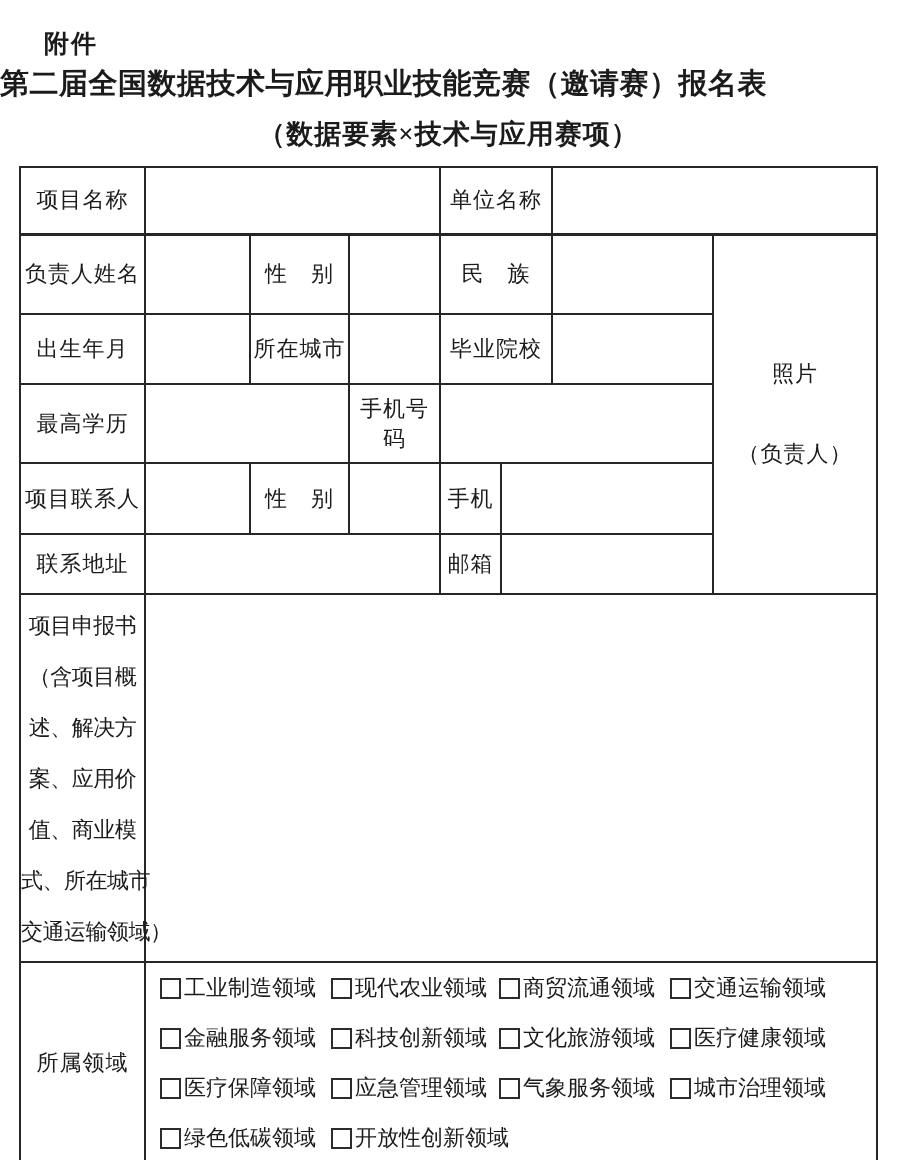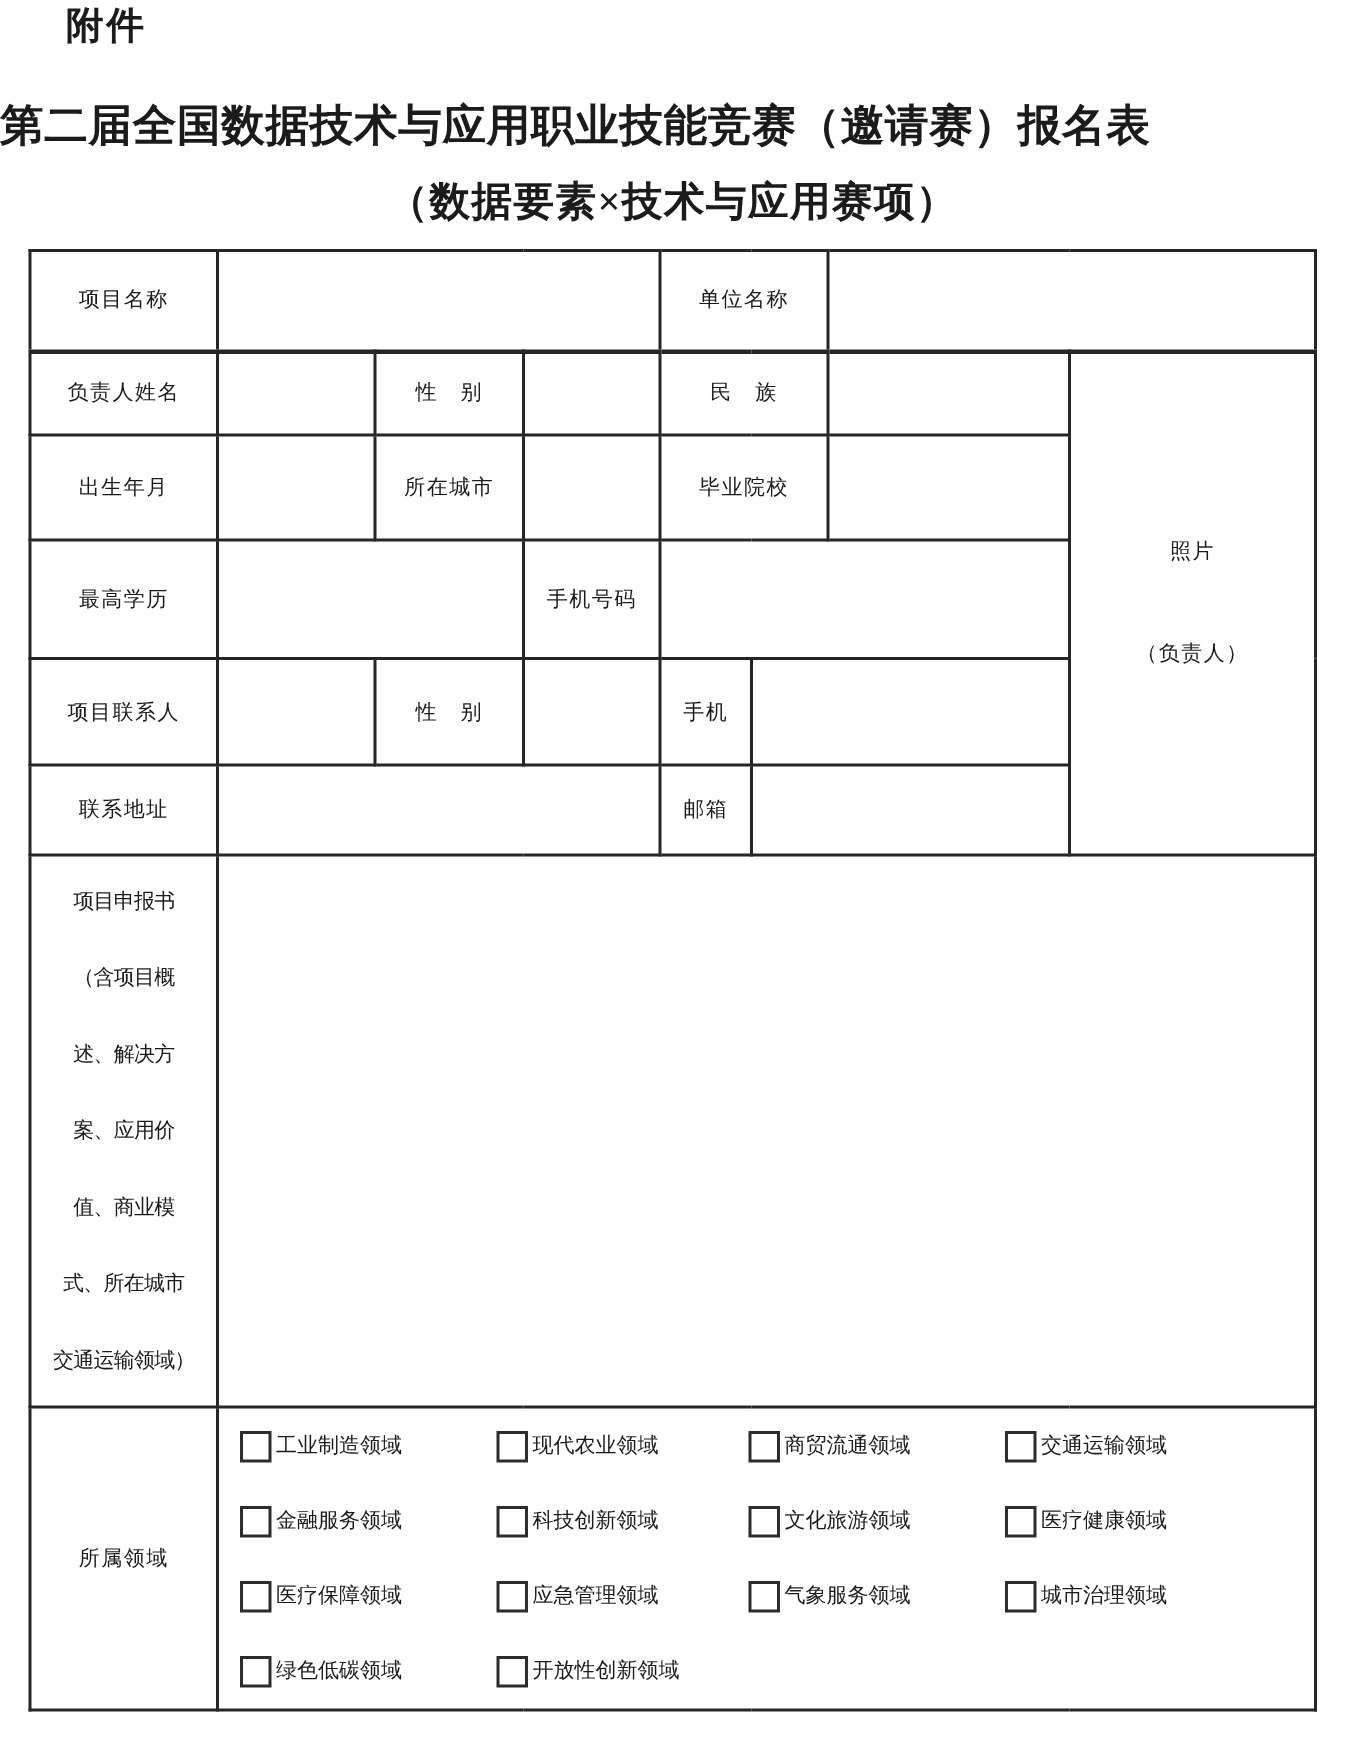--- a/index.html
+++ b/index.html
@@ -11,21 +11,21 @@
     height: 1160px;
     background: #ffffff;
     position: relative;
     font-family: "Liberation Serif", serif;
     color: #1b1b1b;
     overflow: hidden;
   }
   .attachment {
     position: absolute;
     left: 44px;
-    top: 0;
+    top: 27px;
     font-size: 25px;
     font-weight: 700;
     font-family: "Liberation Sans", sans-serif;
     letter-spacing: 2px;
   }
   .title {
     position: absolute;
     top: 64px;
     left: 0;
     width: 100%;
@@ -49,21 +49,21 @@
     position: absolute;
     left: 19px;
     top: 166px;
     width: 858px;
     border-collapse: collapse;
     table-layout: fixed;
   }
   table.form td {
     border: 2px solid #262626;
     padding: 0;
-    font-size: 14px;
+    font-size: 22px;
     text-align: center;
     vertical-align: middle;
     overflow: visible;
   }
   tr.r1 td { border-bottom-width: 3px; }
   td.lbl { letter-spacing: 1px; }
   td.proposal-cell {
     vertical-align: top;
     text-align: left;
     padding: 6px 0 0 1px;
@@ -127,21 +127,21 @@
   </colgroup>
 
   <tbody>
       <tr class="r1" style="height:67px">
     <td class="lbl">项目名称</td>
     <td colspan="3"></td>
     <td colspan="2" class="lbl">单位名称</td>
     <td colspan="2"></td>
   </tr>
 
-  <tr style="height:56px">
+  <tr style="height:80px">
     <td class="lbl">负责人姓名</td>
     <td></td>
     <td class="lbl">性　别</td>
     <td></td>
     <td colspan="2" class="lbl">民　族</td>
     <td></td>
     <td rowspan="5">
       <div class="photo-inner">
         <div>照片</div>
         <div>（负责人）</div>

